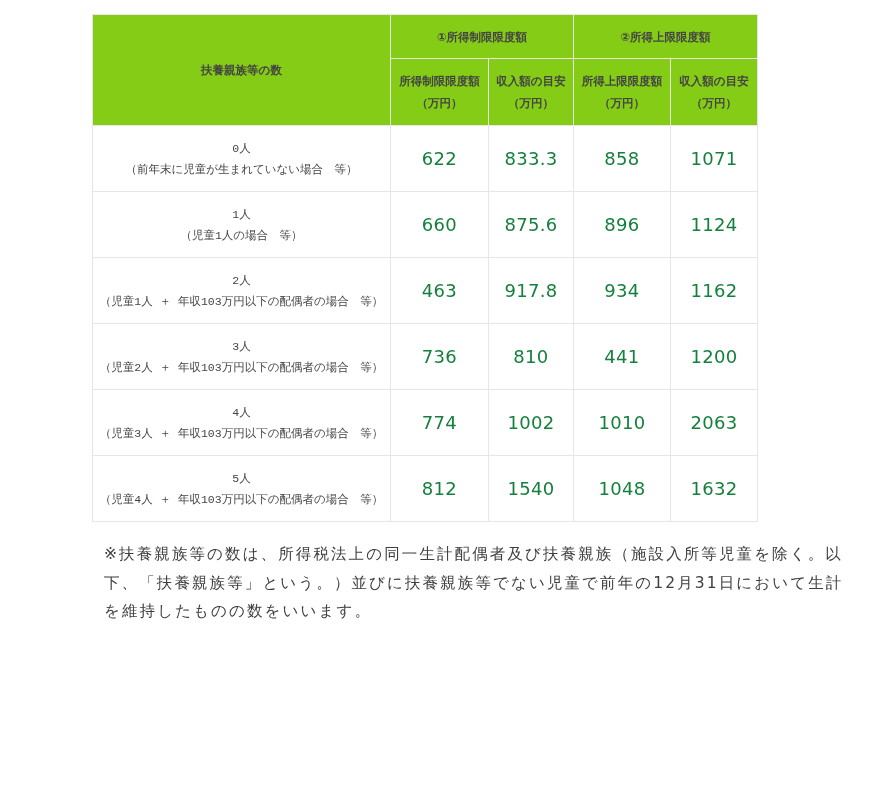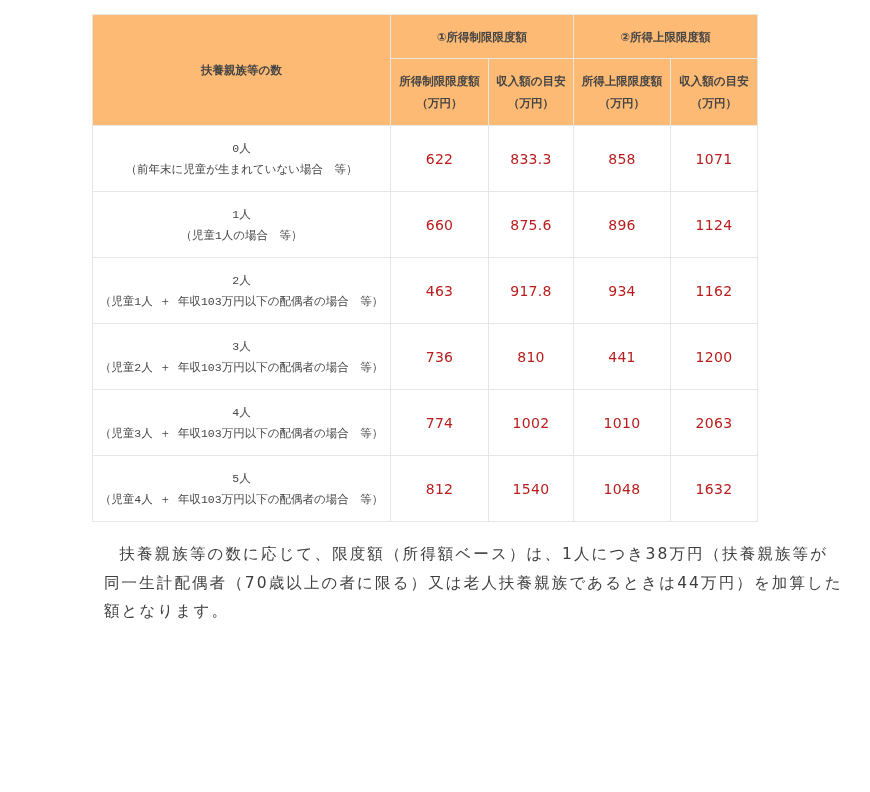--- a/index.html
+++ b/index.html
@@ -25,39 +25,39 @@
       table-layout: fixed;
       width: 665px;
     }
     table.limits th, table.limits td {
       border: 1px solid #e6e6e2;
       text-align: center;
       vertical-align: middle;
       padding: 0;
     }
     table.limits th {
-      background: #fdba74;
+      background: #84cc16;
       font-weight: bold;
       font-size: 11.5px;
       color: #444444;
       line-height: 22px;
     }
     th.h-group { height: 43px; }
     th.h-sub { height: 66px; }
     th.h-family { font-size: 11.5px; }
     td.c-family {
       font-size: 11.5px;
       line-height: 21px;
       color: #444;
       height: 65px;
       font-family: Liberation Mono, monospace;
     }
     td.c-num {
-      font-size: 14px;
-      color: #b91c1c;
+      font-size: 18px;
+      color: #15803d;
       letter-spacing: 0.3px;
     }
     .notes {
       position: absolute;
       left: 104px;
       top: 540px;
       width: 740px;
       font-size: 15.5px;
       line-height: 28.5px;
       letter-spacing: 2.1px;
@@ -162,14 +162,14 @@
         <td class="c-num">812</td>
         <td class="c-num">1540</td>
         <td class="c-num">1048</td>
         <td class="c-num">1632</td>
       </tr>
     </tbody>
   </table>
 </div>
 
 <div class="notes">
-  <p class="indent">扶養親族等の数に応じて、限度額（所得額ベース）は、1人につき38万円（扶養親族等が同一生計配偶者（70歳以上の者に限る）又は老人扶養親族であるときは44万円）を加算した額となります。</p>
+  <p>※扶養親族等の数は、所得税法上の同一生計配偶者及び扶養親族（施設入所等児童を除く。以下、「扶養親族等」という。）並びに扶養親族等でない児童で前年の12月31日において生計を維持したものの数をいいます。</p>
 </div>
 
 </body></html>

